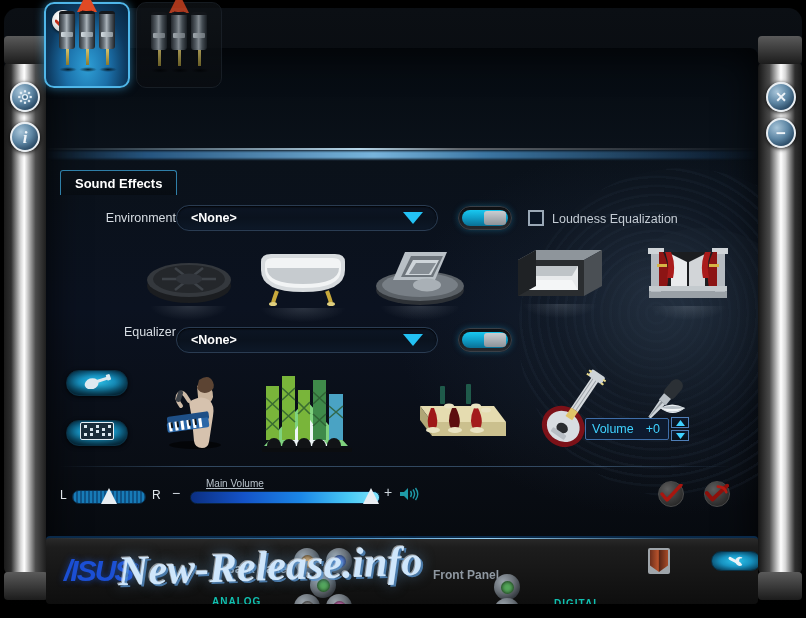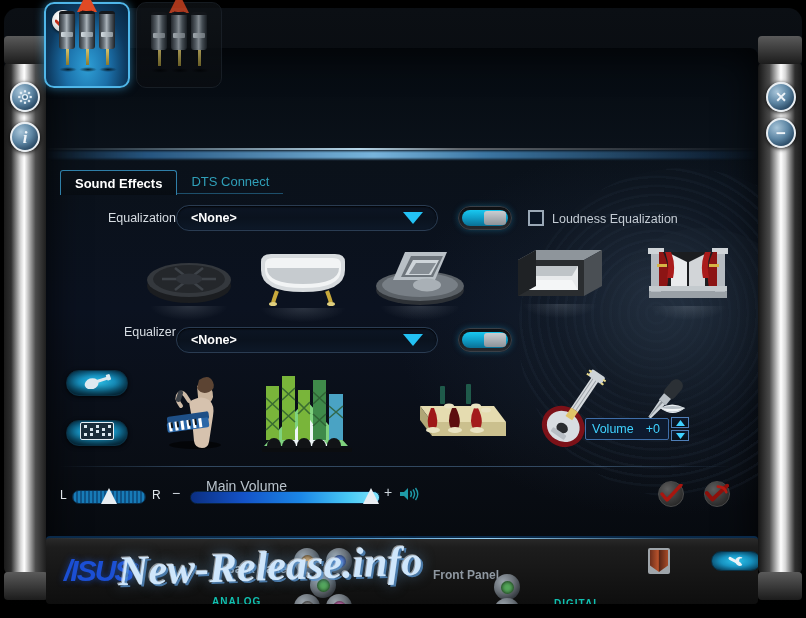--- a/index.html
+++ b/index.html
@@ -247,21 +247,21 @@
   .spinner div {
     height:11px; background: linear-gradient(180deg,#0d1a2e,#061018);
     border:1px solid #4f7fb8; display:flex; align-items:center; justify-content:center;
   }
 
   
   .sep {
     position:absolute; left:14px; width:672px; height:1px;
     background: linear-gradient(90deg, rgba(60,90,120,0) 0%, rgba(90,130,170,.5) 20%, rgba(90,130,170,.5) 80%, rgba(60,90,120,0) 100%);
   }
-  .vol-caption { position:absolute; font-size:14px; color:#b9c3cc;text-decoration:underline; }
+  .vol-caption { position:absolute; font-size:10px; color:#b9c3cc;text-decoration:underline; }
   .lr { position:absolute; font-size:12px; color:#dfe5ea; }
   .bal-track {
     position:absolute; height:14px; border-radius:7px;
     background: repeating-linear-gradient(90deg, #0a3f6e 0px, #1b8fd0 2px, #0a3f6e 4px);
     border:1px solid #0a2b46;
   }
   .vol-track {
     position:absolute; height:13px; border-radius:7px;
     background: linear-gradient(90deg,#0b2f82 0%, #1453c8 28%, #1b86e6 58%, #49c9f5 84%, #7fe2fb 100%);
     border:1px solid #0a2440;
@@ -445,26 +445,23 @@
 
     <div class="woofer"></div>
     <div class="woofer-cone"></div>
     <div class="streak"></div>
     <div class="streak2"></div>
 
     <div class="tabs">
       <div class="tab active">
         <span>Sound Effects</span>
       </div>
-      <div class="tab inactive">
-        <span>DTS Connect</span>
-      </div>
-    </div>
-
-    <div class="row-label" style="left:28px; top:163px; width:102px;">Equalization</div>
+    </div>
+
+    <div class="row-label" style="left:28px; top:163px; width:102px;">Environment</div>
 
     <div class="dropdown" style="left:130px; top:157px; width:262px;">
       <span class="val">&lt;None&gt;</span>
       <span class="caret"></span>
     </div>
 
     <div class="toggle" style="left:412px; top:158px;">
       <div class="track">
           <div class="knob"></div>
         </div>

